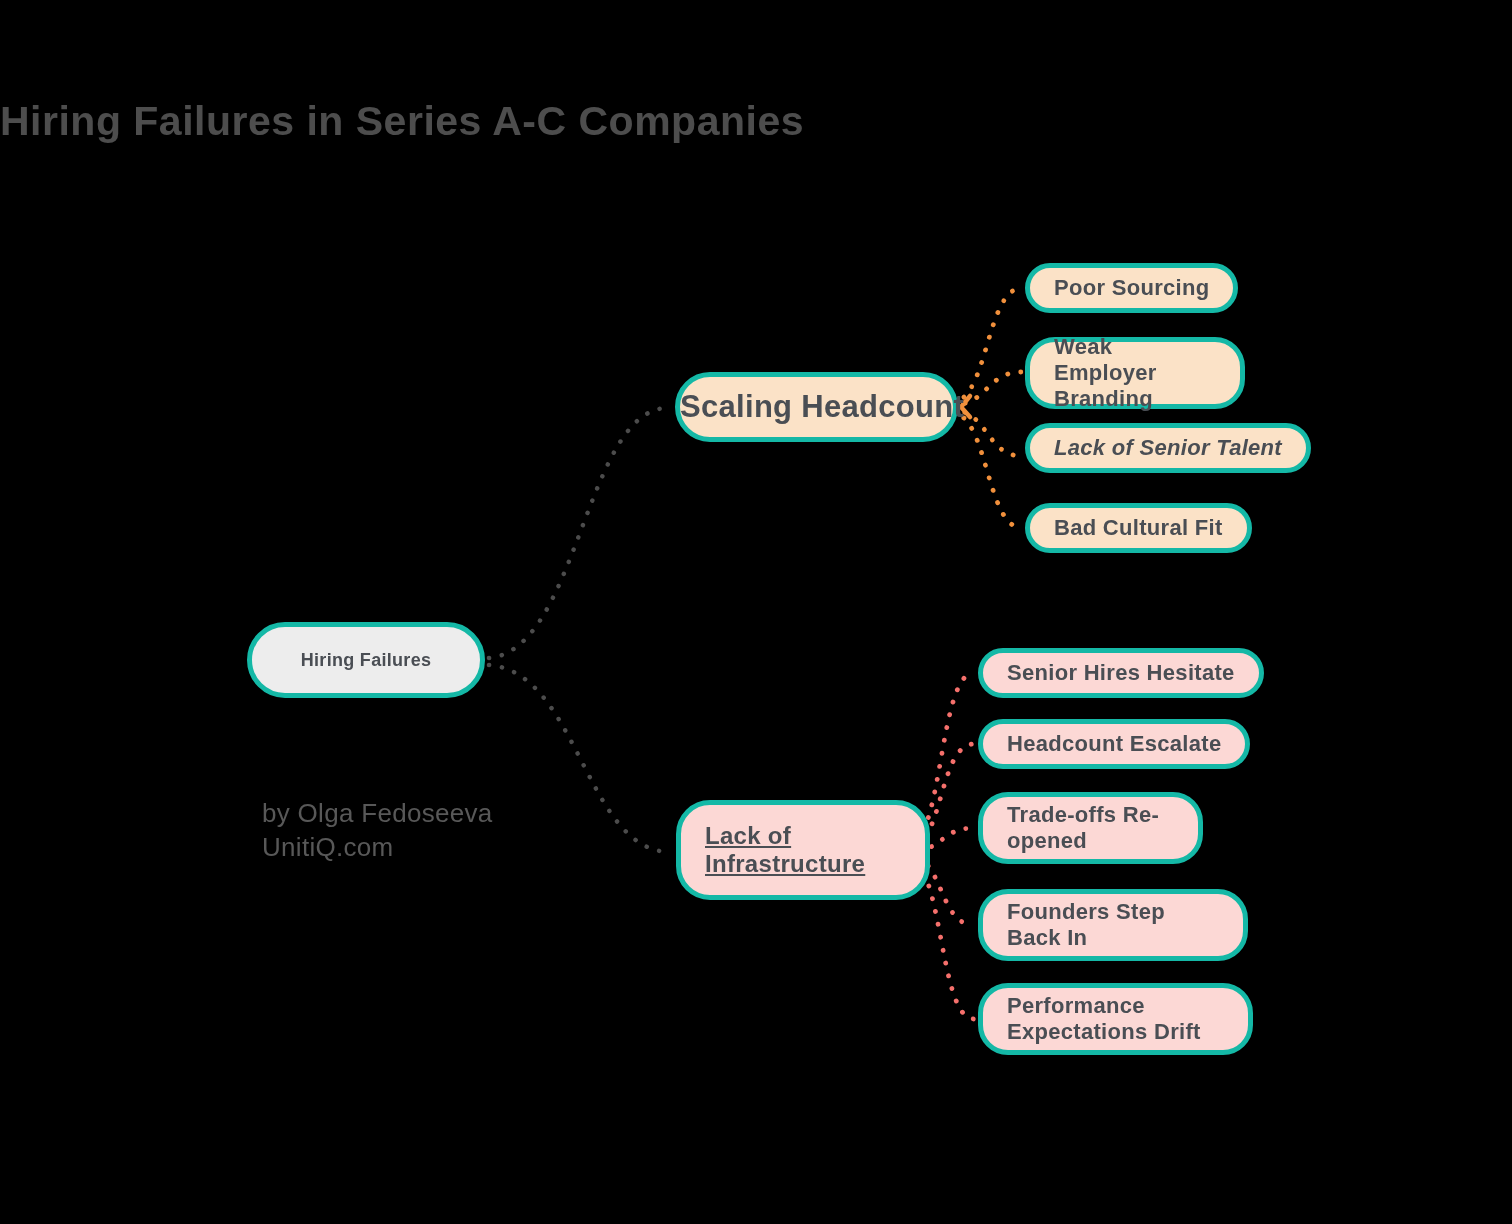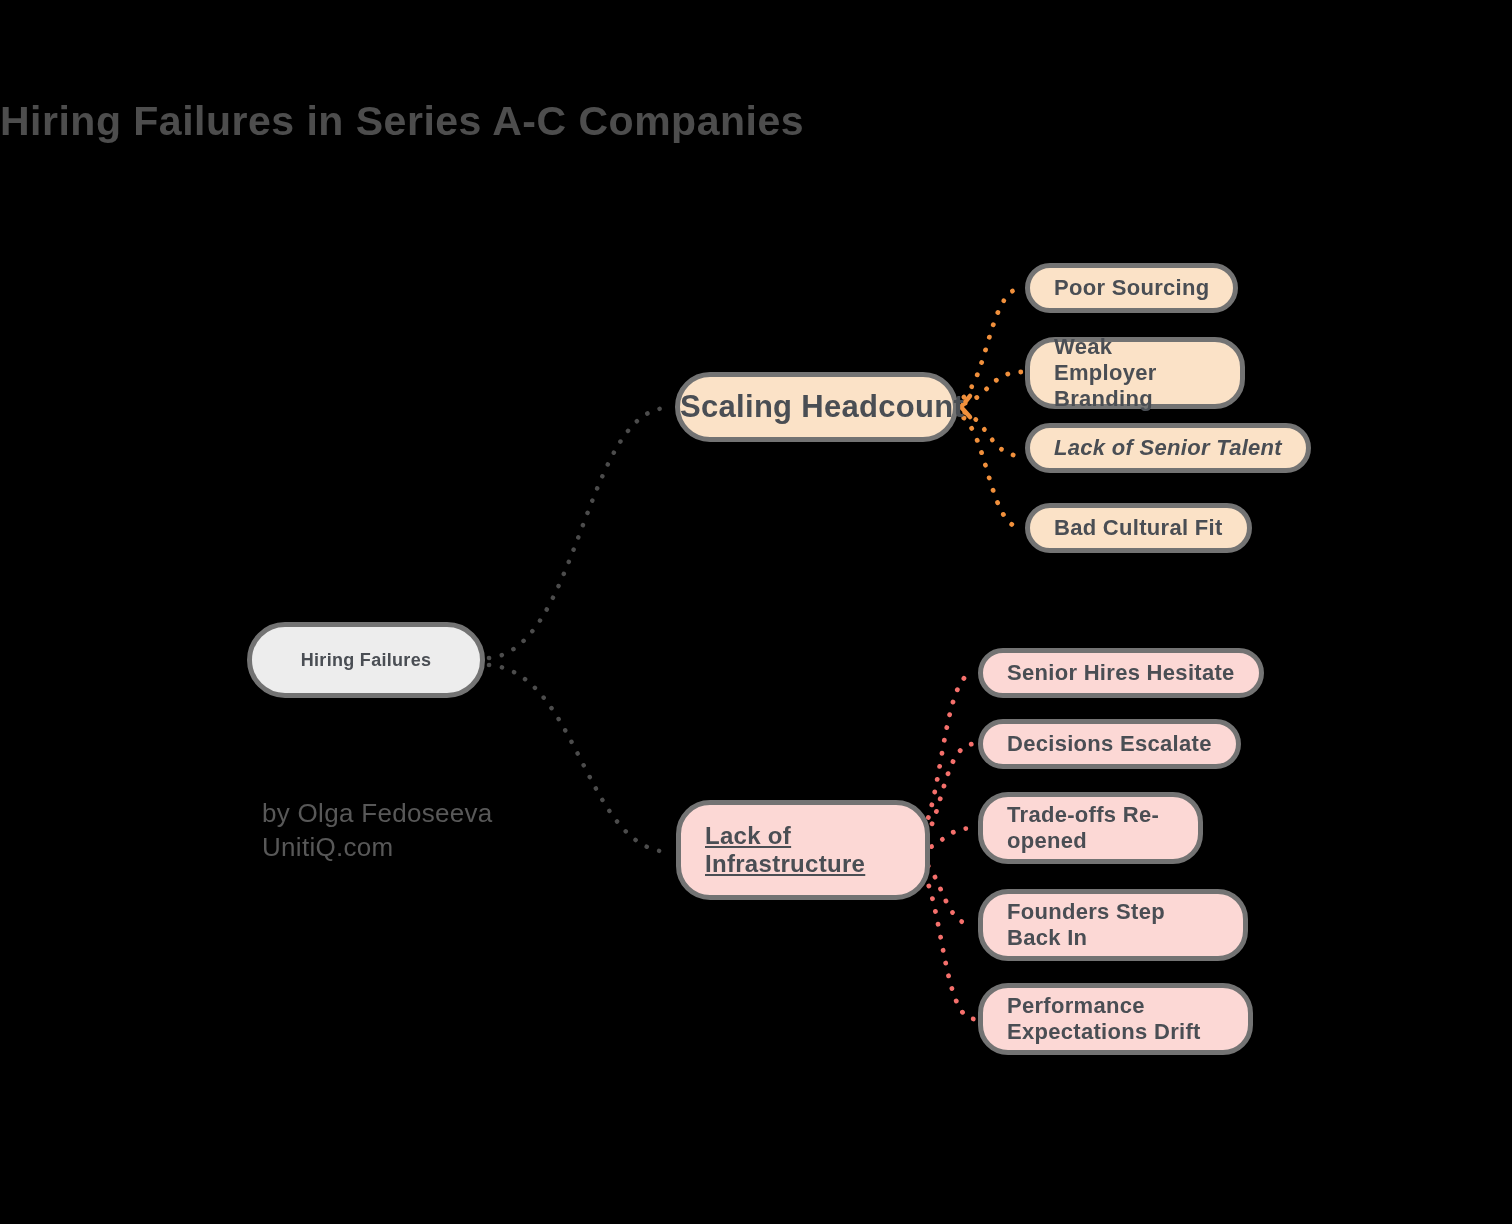--- a/index.html
+++ b/index.html
@@ -12,21 +12,21 @@
     text-align:left;font-size:41px;font-weight:bold;letter-spacing:.5px;
     color:#4d4d4d;
   }
   .attribution{
     position:absolute;left:262px;top:797px;
     font-size:26px;line-height:1.3;font-weight:500;color:#585858;letter-spacing:.3px;
   }
   .connectors{position:absolute;left:0;top:0;z-index:1;}
   .node{
     position:absolute;z-index:2;box-sizing:border-box;
-    border:5px solid #737373;color:#4a4e54;font-weight:bold;letter-spacing:.3px;
+    border:5px solid #14b8a6;color:#4a4e54;font-weight:bold;letter-spacing:.3px;
   }
   .pill{border-radius:999px;white-space:nowrap;}
   .multi{border-radius:30px;display:flex;align-items:center;line-height:1.18;}
   .gray-node{background:#ededed;}
   .peach{background:#fbe2c7;}
   .pink{background:#fcd8d5;}
   .root{
     left:247px;top:622px;width:238px;height:76px;line-height:66px;
     text-align:center;font-size:18px;border-radius:38px;
   }
@@ -85,18 +85,18 @@
 
   <div class="node pill peach branch1">Scaling Headcount</div>
   <div class="node multi pink branch2">Lack of Infrastructure</div>
 
   <div class="node pill peach child" style="left:1025px;top:263px;">Poor Sourcing</div>
   <div class="node multi peach child" style="left:1025px;top:337px;width:220px;">Weak Employer Branding</div>
   <div class="node pill peach child" style="left:1025px;top:423px;font-style:italic;">Lack of Senior Talent</div>
   <div class="node pill peach child" style="left:1025px;top:503px;">Bad Cultural Fit</div>
 
   <div class="node pill pink child" style="left:978px;top:648px;">Senior Hires Hesitate</div>
-  <div class="node pill pink child" style="left:978px;top:719px;">Decisions Escalate</div>
+  <div class="node pill pink child" style="left:978px;top:719px;">Headcount Escalate</div>
   <div class="node multi pink child" style="left:978px;top:792px;width:225px;">Trade-offs Re-opened</div>
   <div class="node multi pink child" style="left:978px;top:889px;width:270px;">Founders Step Back In</div>
   <div class="node multi pink child" style="left:978px;top:983px;width:275px;">Performance Expectations Drift</div>
 
 </div>
 
 </body></html>

